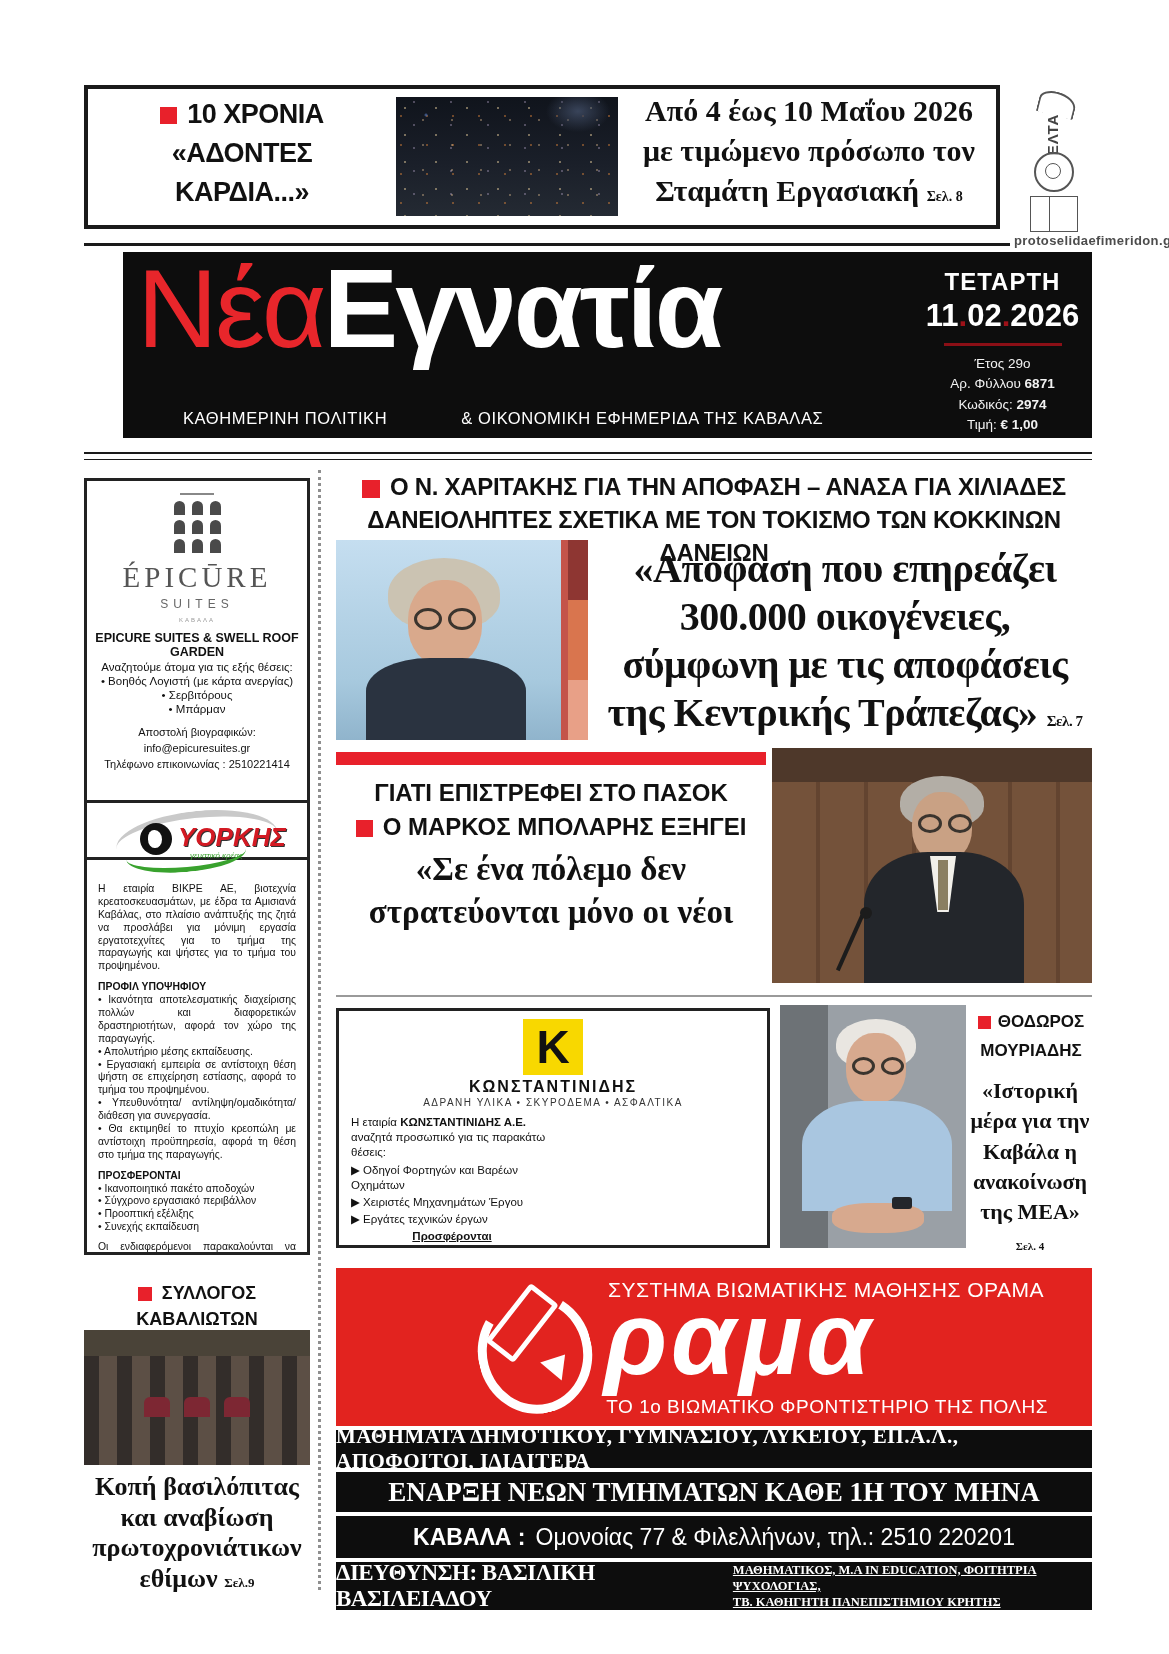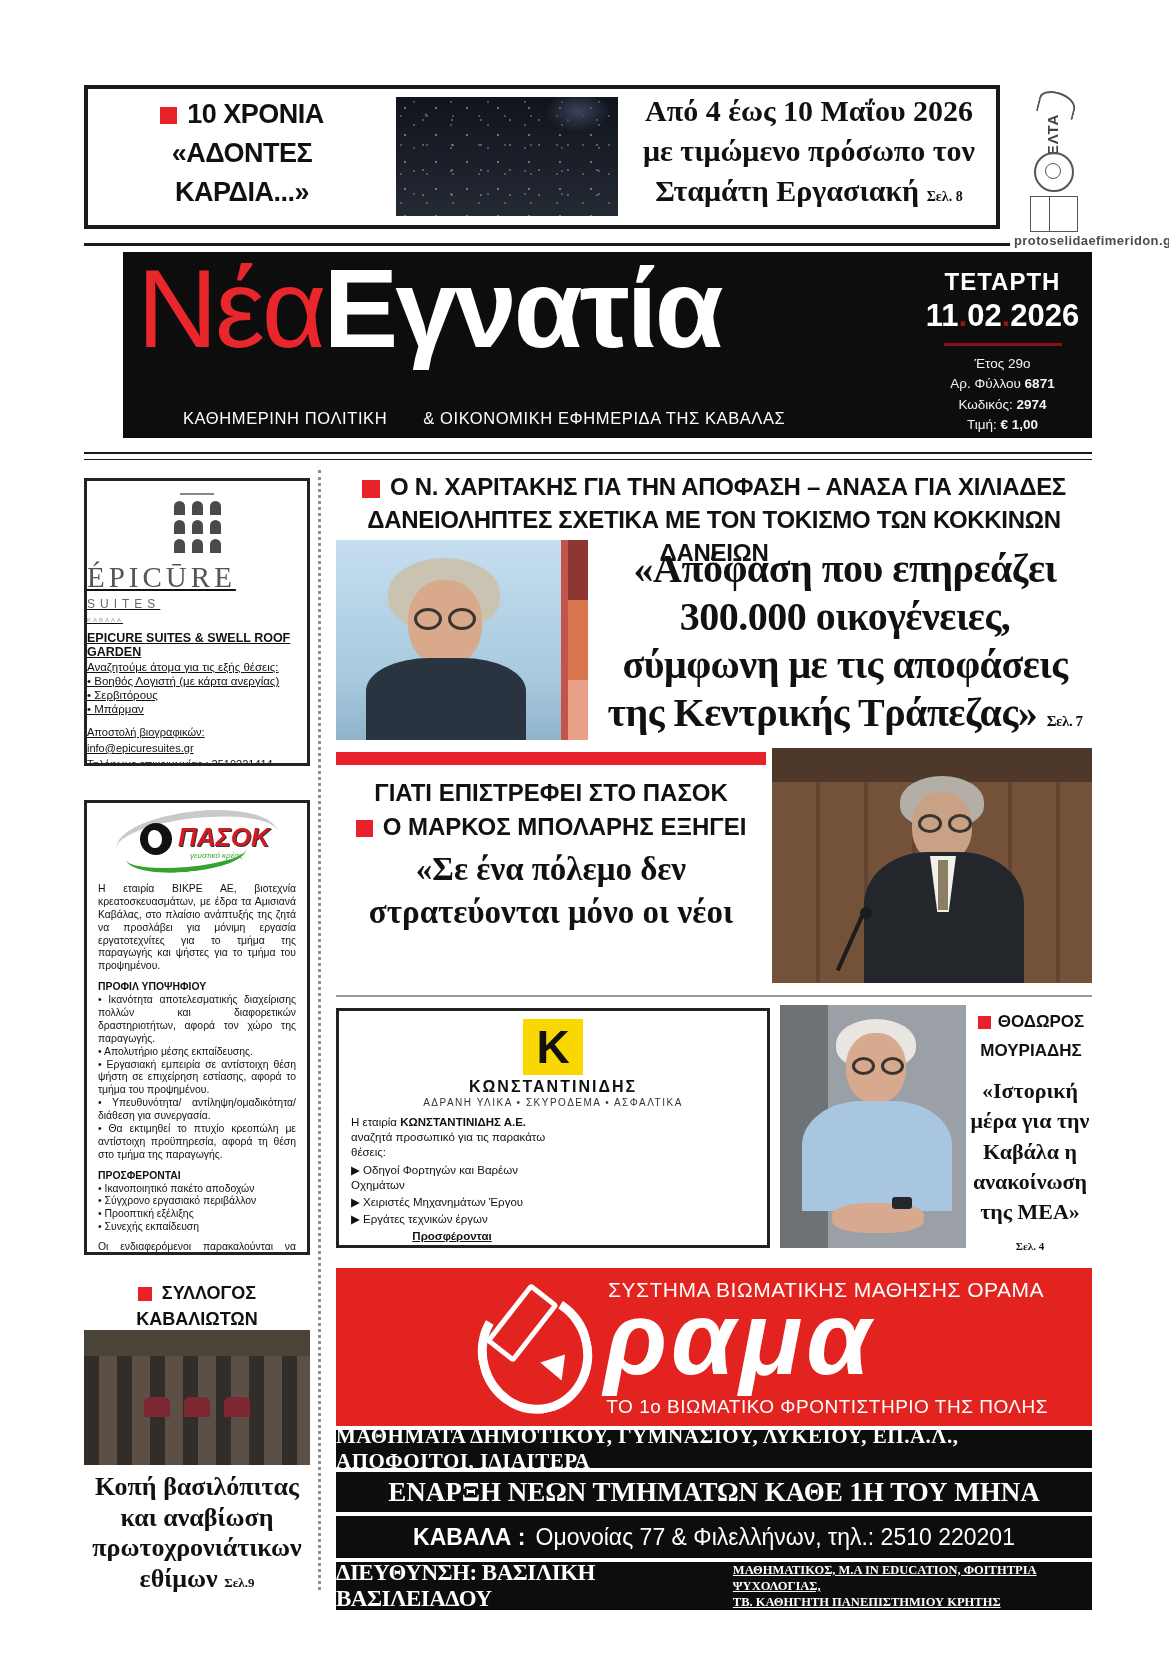--- a/index.html
+++ b/index.html
@@ -40,39 +40,39 @@
 
   
   .site-rule{left:84px;top:243px;width:926px;height:3px;background:#1a1a1a;}
   .site-text{left:1014px;top:233px;font-size:13px;font-weight:bold;color:#4c4c4c;letter-spacing:.4px;}
 
   
   .mast-left{left:84px;top:252px;width:822px;height:186px;background:#0d0d0d;margin-left:39px;}
   .mast-title{position:absolute;left:14px;top:-8px;white-space:nowrap;}
   .mast-title .t-red{color:#e8262b;font-size:112px;font-weight:400;letter-spacing:-3px;}
   .mast-title .t-white{color:#fff;font-size:112px;font-weight:bold;letter-spacing:-3px;}
-  .mast-sub{position:absolute;left:60px;bottom:10px;width:740px;display:flex;gap:36px;
+  .mast-sub{position:absolute;left:60px;bottom:10px;width:740px;display:flex;gap:74px;
     color:#fff;font-size:16.5px;letter-spacing:.6px;white-space:nowrap;}
   .mast-right{left:913px;top:252px;width:179px;height:186px;background:#0d0d0d;color:#fff;text-align:center;padding-top:16px;box-sizing:border-box;}
   .m-day{font-size:24px;font-weight:bold;letter-spacing:1px;}
   .m-date{font-size:31px;font-weight:bold;margin-top:2px;}
   .m-date .dot{color:#9d1118;}
   .m-rule{width:118px;height:3px;background:#8b0f16;margin:9px auto 8px;}
   .m-info{font-size:13.5px;line-height:1.5;color:#f2f2f2;}
   .m-info b{font-weight:bold;}
 
   
   .rule-a{left:84px;top:452px;width:1008px;height:2px;background:#1a1a1a;}
   .rule-b{left:84px;top:459px;width:1008px;height:1px;background:#1a1a1a;}
 
   
   .dotted{left:318px;top:470px;height:1120px;width:0;border-left:3px dotted #8f8f8f;}
 
   
-  .epicure{left:84px;top:478px;width:226px;height:288px;border:3px solid #222;box-sizing:border-box;overflow:hidden;text-decoration:underline;}
+  .epicure{left:84px;top:478px;width:226px;height:382px;border:3px solid #222;box-sizing:border-box;text-align:center;overflow:hidden;}
   .ep-bar{width:34px;height:2px;background:#888;margin:12px auto 6px;}
   .ep-windows{display:flex;flex-direction:column;gap:5px;align-items:center;}
   .ep-row{display:flex;gap:7px;}
   .ep-w{width:11px;height:14px;background:#4a4a4a;border-radius:6px 6px 0 0;}
   .ep-logo{font-family:"Liberation Serif",serif;font-size:29px;color:#555;letter-spacing:4px;margin-top:8px;}
   .ep-suites{font-size:12px;color:#666;letter-spacing:5px;margin-top:3px;}
   .ep-city{font-size:6px;color:#999;letter-spacing:2px;margin-top:6px;}
   .ep-head{font-size:12.5px;font-weight:bold;margin-top:8px;}
   .ep-line{font-size:11.5px;margin-top:2px;}
   .ep-contact{font-size:11px;margin-top:10px;line-height:1.45;}
@@ -264,21 +264,21 @@
       <div>Αποστολή βιογραφικών: info@epicuresuites.gr</div>
       <div>Τηλέφωνο επικοινωνίας : 2510221414</div>
     </div>
   </div>
 
   <div class="abs bikre">
     <div class="bk-logo">
       <div class="bk-swoosh"></div>
       <div class="bk-green"></div>
       <div class="bk-circle"></div>
-      <div class="bk-name">ΠΑΣΟΚ</div>
+      <div class="bk-name">ΥΟΡΚΗΣ</div>
       <div class="bk-sub">γευστικό κρέας</div>
     </div>
     <div>Η εταιρία ΒΙΚΡΕ ΑΕ, βιοτεχνία κρεατοσκευασμάτων, με έδρα τα Αμισιανά Καβάλας, στο πλαίσιο ανάπτυξής της ζητά να προσλάβει για μόνιμη εργασία εργατοτεχνίτες για το τμήμα της παραγωγής και ψήστες για το τμήμα του προψημένου.</div>
     <div class="bk-title">ΠΡΟΦΙΛ ΥΠΟΨΗΦΙΟΥ</div>
     <div>• Ικανότητα αποτελεσματικής διαχείρισης πολλών και διαφορετικών δραστηριοτήτων, αφορά τον χώρο της παραγωγής.</div>
     <div>• Απολυτήριο μέσης εκπαίδευσης.</div>
     <div>• Εργασιακή εμπειρία σε αντίστοιχη θέση ψήστη σε επιχείρηση εστίασης, αφορά το τμήμα του προψημένου.</div>
     <div>• Υπευθυνότητα/ αντίληψη/ομαδικότητα/ διάθεση για συνεργασία.</div>
     <div>• Θα εκτιμηθεί το πτυχίο κρεοπώλη με αντίστοιχη προϋπηρεσία, αφορά τη θέση στο τμήμα της παραγωγής.</div>
     <div class="bk-title">ΠΡΟΣΦΕΡΟΝΤΑΙ</div>

